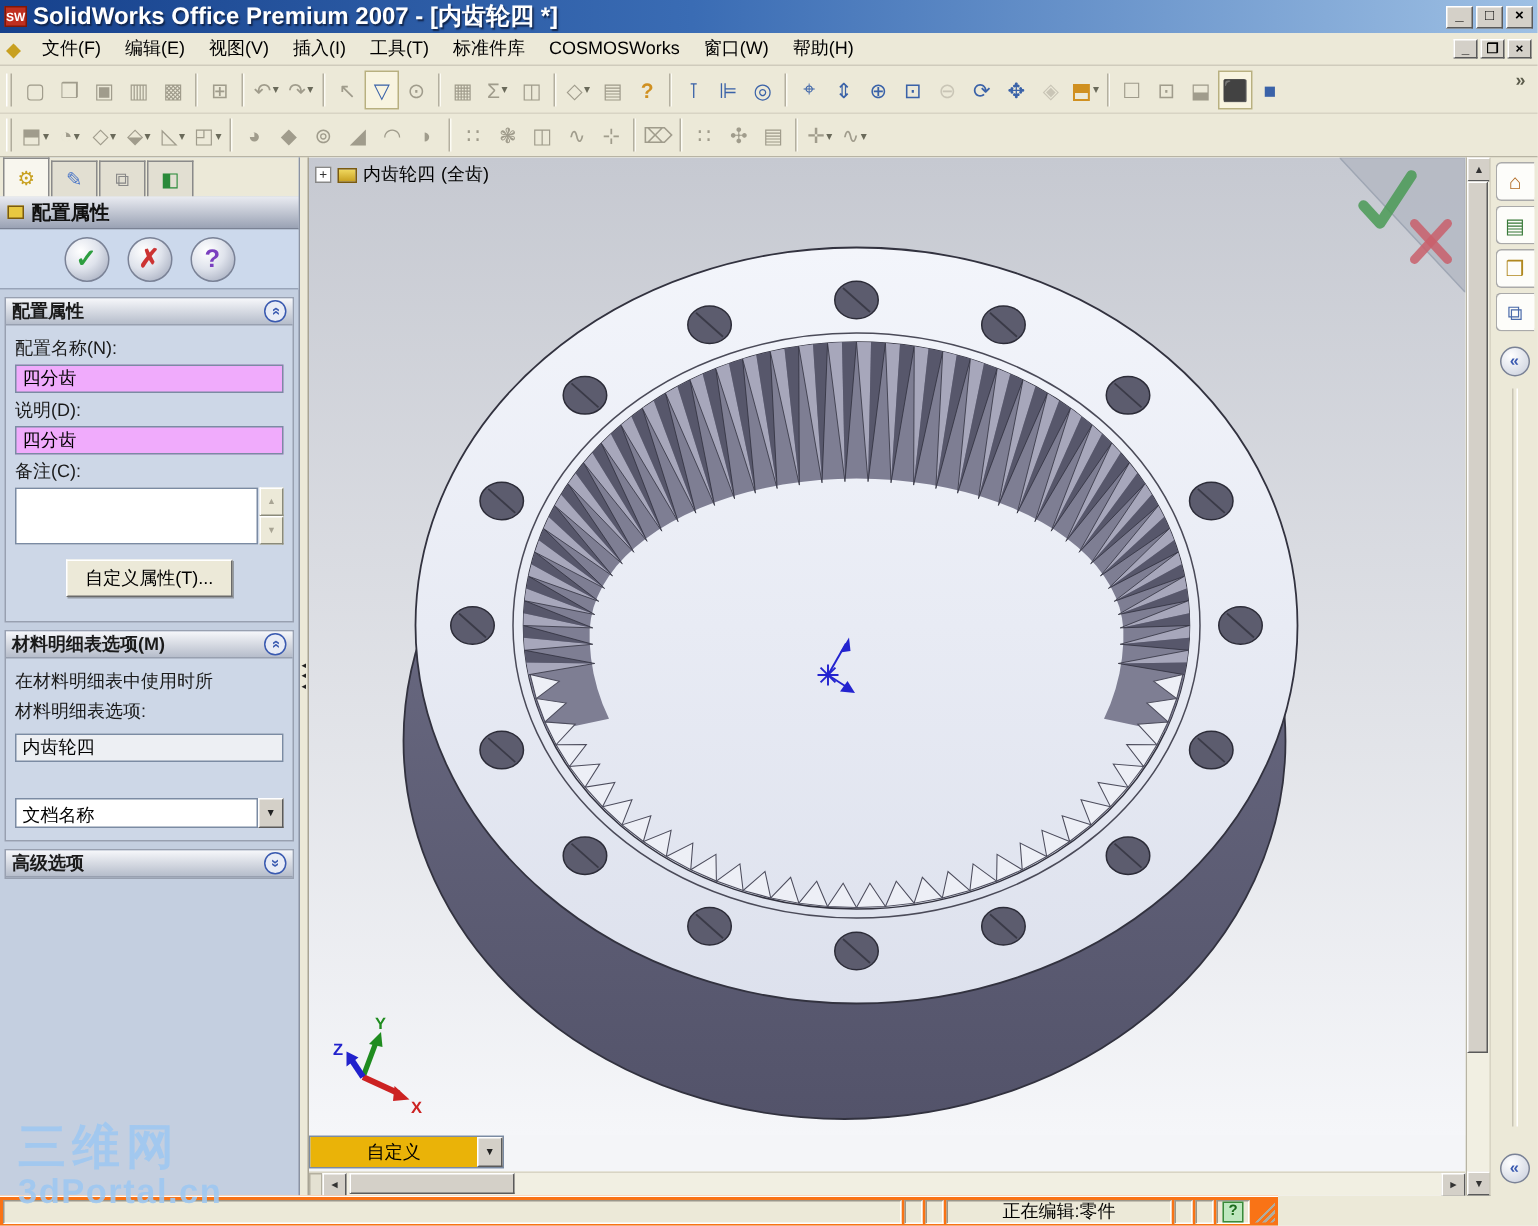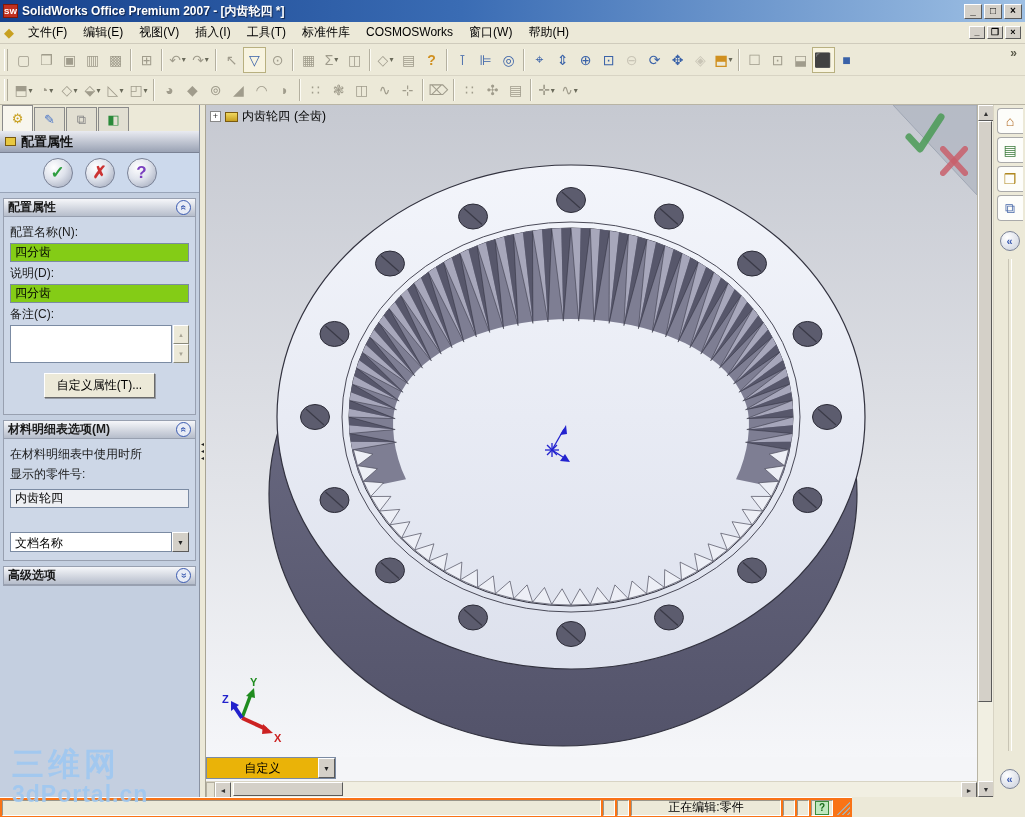--- a/index.html
+++ b/index.html
@@ -4,21 +4,21 @@
 <style>
   * { margin:0; padding:0; box-sizing:border-box; }
   html,body { width:1025px; height:817px; overflow:hidden;
     font-family:"Liberation Sans", sans-serif; font-size:12px; background:#ece9d8; }
   
   #titlebar { position:absolute; left:0; top:0; width:1025px; height:22px;
     background:linear-gradient(90deg,#16418c 0%,#3a6cb4 45%,#9ec0e4 100%);
     display:flex; align-items:center; padding:0 3px; color:#fff; }
   .sw-logo { width:15px; height:14px; background:#c03020; color:#fff; font-size:8px; font-weight:bold;
     display:flex; align-items:center; justify-content:center; margin-right:4px; border:1px solid #801808;}
-  #title-text { font-weight:bold; font-size:12px; text-shadow:1px 1px 1px #10244a; white-space:nowrap; flex:1;}
+  #title-text { font-weight:bold; font-size:16px; text-shadow:1px 1px 1px #10244a; white-space:nowrap; flex:1;}
   .winbtn { width:18px; height:15px; background:#d4d0c8; border:1px solid; border-color:#fff #5a5a5a #5a5a5a #fff;
     font-size:10px; line-height:12px; text-align:center; color:#000; margin-left:2px; font-weight:bold;}
   #menubar { position:absolute; left:0; top:22px; width:1025px; height:22px; background:#ece9d8;
     border-bottom:1px solid #cfcbbc; display:flex; align-items:center; padding:0 4px;}
   .doc-icon { color:#c8a020; font-size:13px; margin-right:6px; }
   .menu-item { padding:18px 8px; color:#000; white-space:nowrap;margin-top:20px; }
   #menubar-spacer { flex:1; }
   .winbtn.small { width:16px; height:13px; font-size:9px; line-height:10px;}
   
   .toolbar { position:absolute; left:0; width:1025px; background:#ece9d8; display:flex; align-items:center; padding:0 2px; }
@@ -54,21 +54,21 @@
   .glyph-ok { color:#2e9e40; } .glyph-cancel { color:#cc3333; } .glyph-help { color:#7a3fbf; }
   .lp-group { margin:5px 3px 0 3px; border:1px solid #98a0b0; background:#cdd7e7; }
   .lp-ghead { height:18px; display:flex; align-items:center; justify-content:space-between; padding:0 4px;
     background:linear-gradient(#f6f7fa,#b6bdcb); border-bottom:1px solid #98a0b0; font-weight:bold; color:#1a1a1a;}
   .chev { width:15px; height:15px; border-radius:50%; border:1px solid #3a5ab0; color:#3a5ab0; font-weight:bold;
     display:flex; align-items:center; justify-content:center; font-size:10px; background:#e8ecf6;}
   .chev.up span { display:inline-block; transform:rotate(90deg); }
   .chev.down span { display:inline-block; transform:rotate(-90deg); }
   .lp-gbody { padding:4px 6px 8px 6px; }
   .lp-label { margin:3px 0 2px 0; color:#1a1a1a; }
-  .lp-input { width:100%; height:19px; border:1px solid #7b8ba3; background:#84cc16; font-size:12px; padding:1px 4px;
+  .lp-input { width:100%; height:19px; border:1px solid #7b8ba3; background:#f0abfc; font-size:12px; padding:1px 4px;
     font-family:"Liberation Sans", sans-serif;}
   .lp-input.ro { background:#edeff3; }
   .comment-wrap { display:flex; }
   .comment-box { flex:1; height:38px; border:1px solid #7b8ba3; background:#fff; resize:none;
     font-family:"Liberation Sans", sans-serif;}
   .spin-col { width:16px; display:flex; flex-direction:column; margin-left:1px;}
   .spin-btn { flex:1; background:#ece9d8; border:1px solid; border-color:#fff #8a8a7a #8a8a7a #fff;
     font-size:6px; color:#a8a494; display:flex; align-items:center; justify-content:center;}
   .classic-btn { display:block; margin:10px auto 8px auto; padding:3px 12px; background:#ece9d8;
     border:1px solid; border-color:#fff #6a6a6a #6a6a6a #fff; box-shadow:1px 1px 0 #40404066; font-size:12px; color:#000;}
@@ -406,21 +406,21 @@
 
     <div class="lp-group">
       <div class="lp-ghead">
         <span>材料明细表选项(M)</span>
         <span class="chev up">
             <span>«</span>
           </span>
       </div>
       <div class="lp-gbody">
         <div class="lp-label">在材料明细表中使用时所</div>
-        <div class="lp-label">显示的零件号:</div>
+        <div class="lp-label">材料明细表选项:</div>
         <input class="lp-input ro" readonly="" style="margin-top: 4px;" value="内齿轮四">
         <div class="drop-wrap">
           <div class="drop-field">文档名称</div>
           <div class="drop-btn">▼</div>
         </div>
       </div>
     </div>
 
     <div class="lp-group">
       <div class="lp-ghead">

